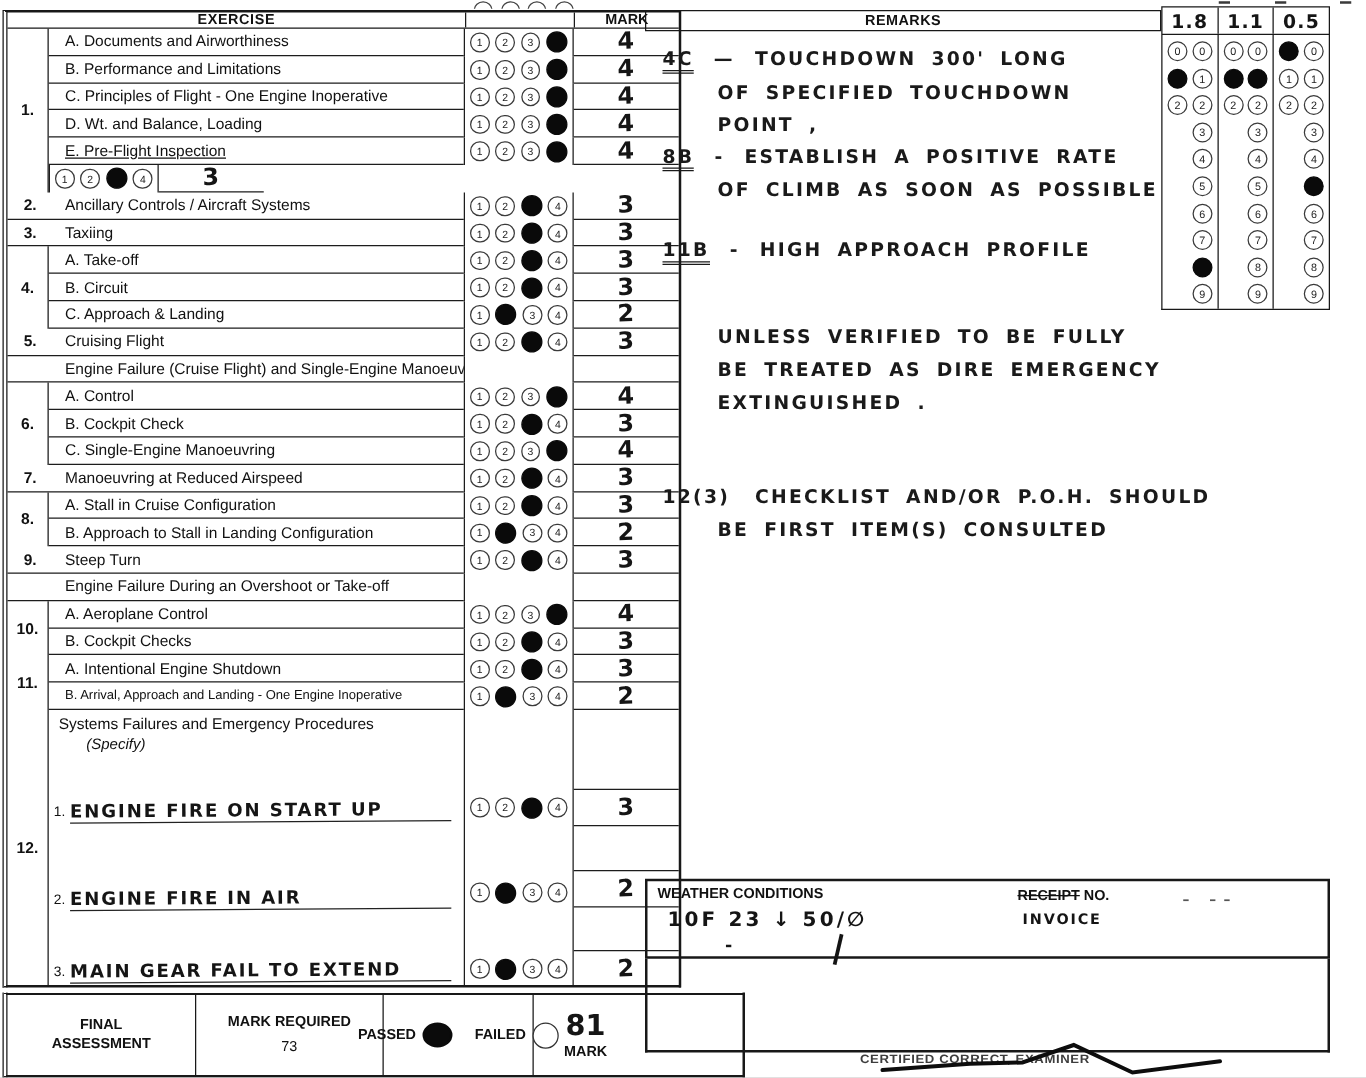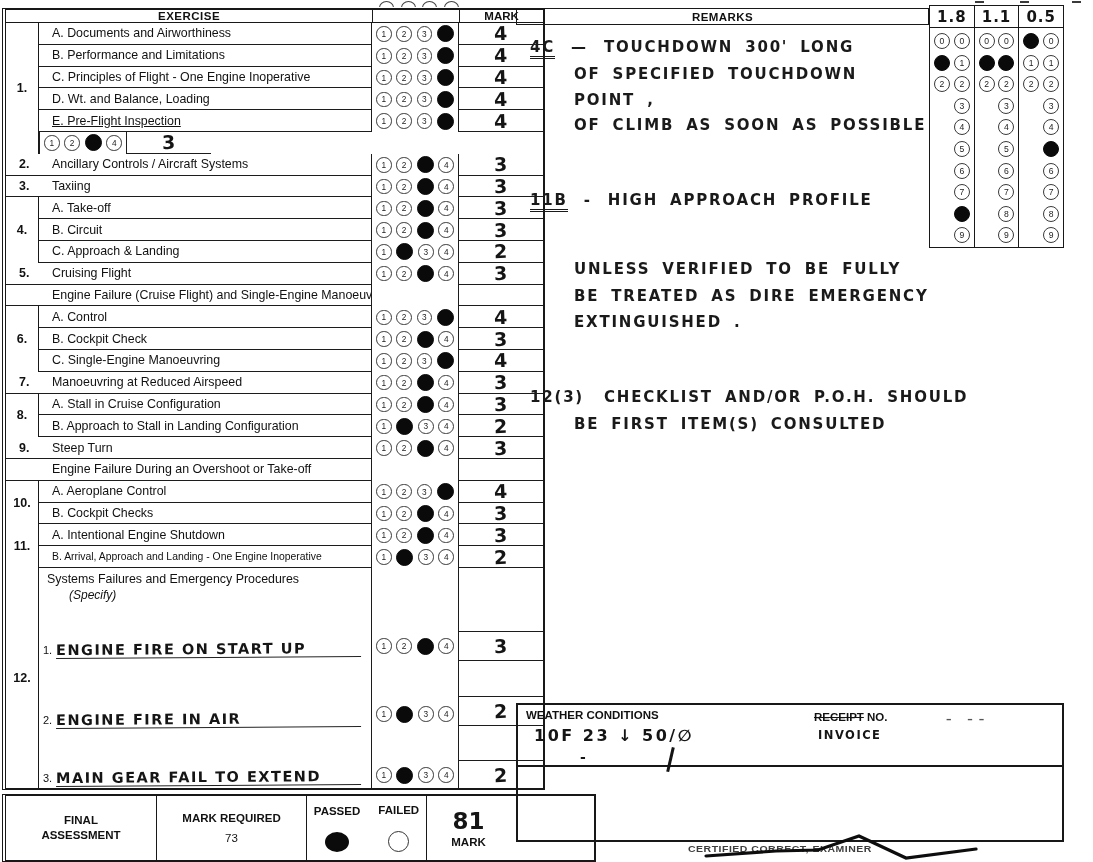--- a/index.html
+++ b/index.html
@@ -48,21 +48,21 @@
   .mcell:last-child{border-bottom:0}
 
   
   .final{position:absolute;left:2px;top:794px;width:594px;height:68px;border:2px solid #181818;
          border-left:4px double #181818;display:flex}
   .fc{border-right:1.6px solid #181818;display:flex;flex-direction:column;align-items:center;justify-content:center}
   .fc1{width:151px;font-weight:bold;font-size:11.5px;line-height:15px}
   .fc2{width:150px;font-size:11.5px}
   .fc2 .t{font-weight:bold;margin-bottom:8px}
   .fc3{width:120px;flex-direction:row;gap:18px;align-items:center}
-  .pfcol{display:flex;flex-direction:column;align-items:center;gap:15px;font-weight:bold;font-size:11.5px}
+  .pfcol{display:flex;flex-direction:row;align-items:center;gap:5px;font-weight:bold;font-size:11.5px}
   .pb{width:24px;height:20px;border-radius:50%;background:#0b0b0b;border:2px solid #0b0b0b}
   .fb{width:21px;height:21px;border-radius:50%;border:1.6px solid #333;background:#fff}
   .fc4{width:83px;border-right:0}
   .fmark{font-size:23px}
   .fmlab{font-weight:bold;font-size:11.5px;margin-top:2px}
 
   
   .rp{position:absolute;left:516px;top:0;width:548px;height:862px}
   .rhdr{position:absolute;left:0;top:8px;width:413px;height:17px;border:1.8px solid #181818;
         display:flex;align-items:center;justify-content:center;font-weight:bold;font-size:11.5px;letter-spacing:.4px}
@@ -601,20 +601,21 @@
   <div class="rp">
     <div class="rhdr">REMARKS</div>
 
     <div class="remarks" id="remarks">
         <div class="rblock" style="top: 34px;">
           <div class="rline"><div class="ref uu" style="display: inline;">4C</div><div class="sep" style="display: inline;"> — </div><div style="display: inline;">TOUCHDOWN 300' LONG</div></div>
           <div class="rline cont">OF SPECIFIED TOUCHDOWN</div>
           <div class="rline cont">POINT ,</div>
         </div>
         <div class="rblock" style="top: 112px;">
+          <div class="rline"><div class="ref uu" style="display: inline;">8B</div><div class="sep" style="display: inline;"> - </div><div style="display: inline;">ESTABLISH A POSITIVE RATE</div></div>
           <div class="rline cont">OF CLIMB AS SOON AS POSSIBLE</div>
         </div>
         <div class="rblock" style="top: 187px;">
           <div class="rline"><div class="ref uu" style="display: inline;">11B</div><div class="sep" style="display: inline;"> - </div><div style="display: inline;">HIGH APPROACH PROFILE</div></div>
         </div>
         <div class="rblock" style="top: 256px;">
           <div class="rline cont">UNLESS VERIFIED TO BE FULLY</div>
           <div class="rline cont">BE TREATED AS DIRE EMERGENCY</div>
           <div class="rline cont">EXTINGUISHED .</div>
         </div>

